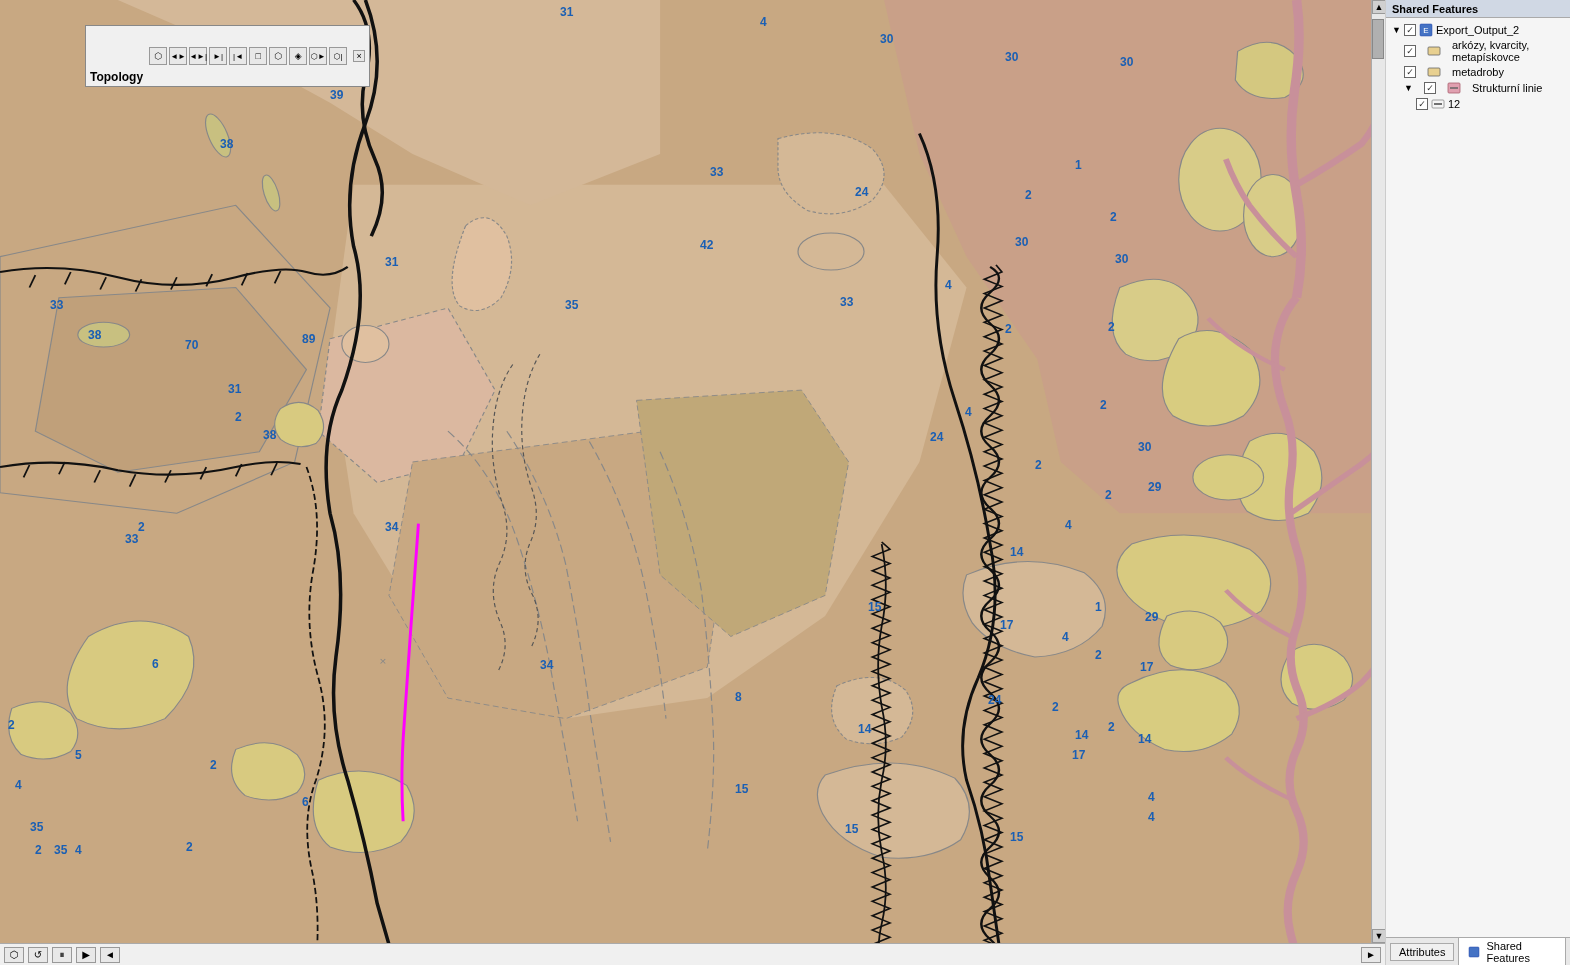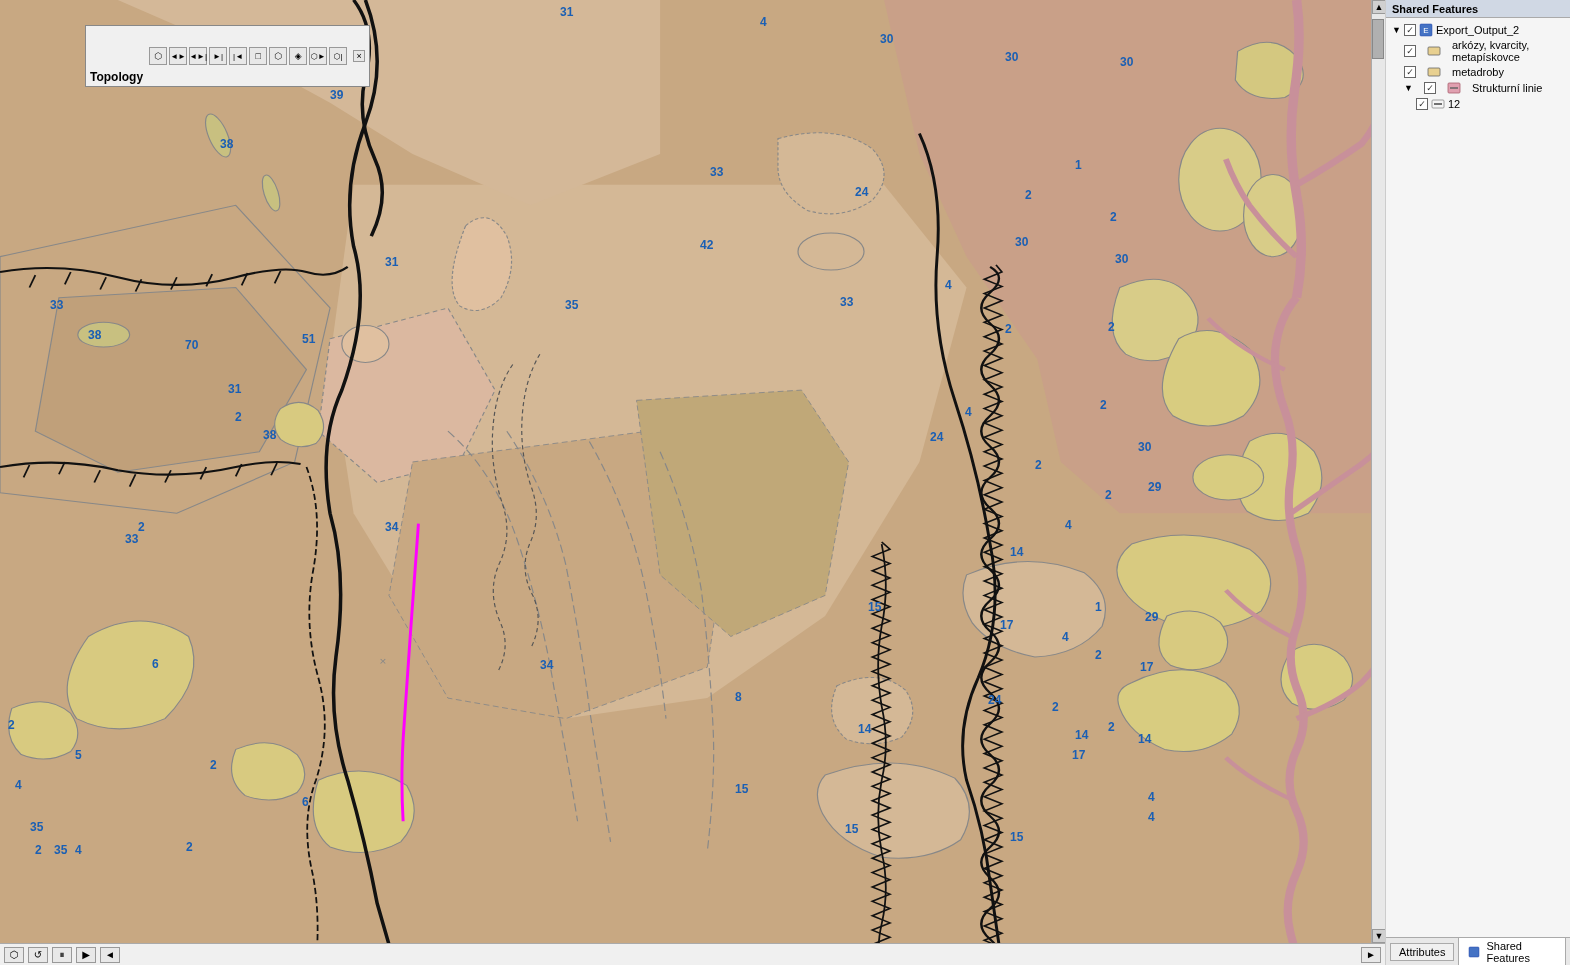--- a/index.html
+++ b/index.html
@@ -408,21 +408,21 @@
         <div class="map-label" style="left: 1025px; top: 188px;">2</div>
         <div class="map-label" style="left: 1110px; top: 210px;">2</div>
         <div class="map-label" style="left: 385px; top: 255px;">31</div>
         <div class="map-label" style="left: 710px; top: 165px;">33</div>
         <div class="map-label" style="left: 700px; top: 238px;">42</div>
         <div class="map-label" style="left: 1015px; top: 235px;">30</div>
         <div class="map-label" style="left: 1115px; top: 252px;">30</div>
         <div class="map-label" style="left: 50px; top: 298px;">33</div>
         <div class="map-label" style="left: 88px; top: 328px;">38</div>
         <div class="map-label" style="left: 185px; top: 338px;">70</div>
-        <div class="map-label" style="left: 302px; top: 332px;">51</div>
+        <div class="map-label" style="left: 302px; top: 332px;">89</div>
         <div class="map-label" style="left: 565px; top: 298px;">35</div>
         <div class="map-label" style="left: 945px; top: 278px;">4</div>
         <div class="map-label" style="left: 840px; top: 295px;">33</div>
         <div class="map-label" style="left: 1005px; top: 322px;">2</div>
         <div class="map-label" style="left: 1108px; top: 320px;">2</div>
         <div class="map-label" style="left: 228px; top: 382px;">31</div>
         <div class="map-label" style="left: 235px; top: 410px;">2</div>
         <div class="map-label" style="left: 263px; top: 428px;">38</div>
         <div class="map-label" style="left: 965px; top: 405px;">4</div>
         <div class="map-label" style="left: 930px; top: 430px;">24</div>

